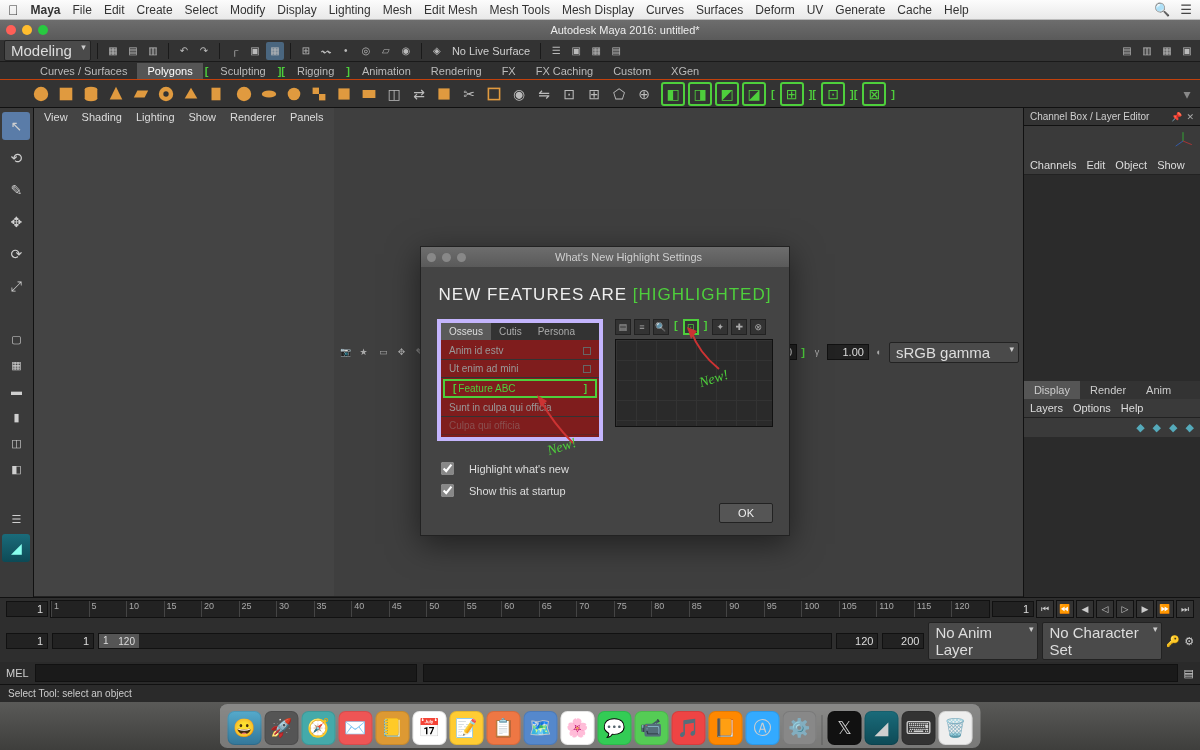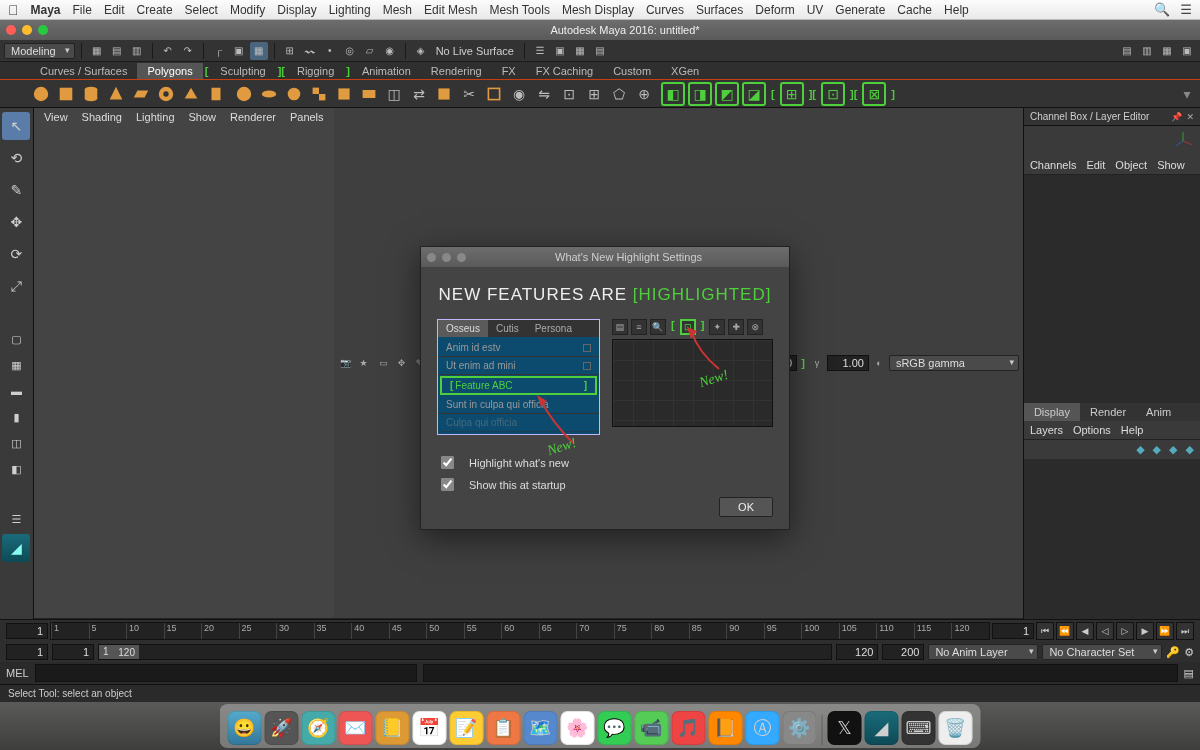--- a/index.html
+++ b/index.html
@@ -30,21 +30,21 @@
   .traffic { display:flex; gap:6px; margin-right:8px;}
   .traffic span { width:10px; height:10px; border-radius:50%; display:inline-block;}
   .tr-red{background:#ff5f57;} .tr-yel{background:#ffbd2e;} .tr-grn{background:#28c940;}
   .win-title .title { flex:1; text-align:center;}
   
   .app { position:absolute; top:40px; left:0; right:0; bottom:48px; background:var(--bg-dark); display:flex; flex-direction:column;}
   
   .toolbar { display:flex; align-items:center; background:var(--bg-toolbar); border-bottom:1px solid var(--border); padding:0 4px; gap:2px; min-height:22px;}
   .toolbar .sep { width:1px; height:16px; background:#1a1a1a; margin:0 4px;}
   .toolbar .btn { width:18px; height:18px; border-radius:2px; display:flex; align-items:center; justify-content:center; color:#bbb; font-size:10px;}
-  .dropdown { background:#4a4a4a; border:1px solid #222; padding:1px 18px 1px 6px; border-radius:2px; position:relative; color:#ddd; font-size:11px;}
+  .dropdown { background:#4a4a4a; border:1px solid #222; padding:1px 18px 1px 6px; border-radius:2px; position:relative; color:#ddd; font-size:15px;}
   .dropdown:after { content:"▾"; position:absolute; right:4px; top:1px; font-size:9px; color:#ccc;}
   .num-field { background:#222; border:1px solid #111; padding:1px 4px; color:#ddd; width:42px; text-align:right; font-size:11px;}
   .hl-bracket { color:var(--accent); font-weight:bold; padding:0 2px;}
   
   .shelf-tabs { display:flex; align-items:center; background:#2f2f2f; border-bottom:1px solid #c2410c; padding:0 0 0 30px; height:18px;}
   .shelf-tabs .tab { padding:2px 10px; color:#bbb; font-size:11px;}
   .shelf-tabs .tab.active { background:#555; color:#fff;}
   .shelf-icons { display:flex; align-items:center; background:#333; padding:2px 2px 2px 30px; gap:3px; height:28px; border-bottom:1px solid #111;}
   .shelf-icons .s-btn { width:22px; height:22px; border-radius:3px; display:flex; align-items:center; justify-content:center; font-size:14px;}
   .shelf-icons .s-btn.orange svg { fill:var(--maya-orange);}
@@ -94,21 +94,21 @@
   .mel-row input { flex:1; background:#1a1a1a; border:1px solid #111; color:#ddd; padding:2px 4px; font-size:11px;}
   .help-line { padding:3px 8px; background:#2a2a2a; font-size:10px; color:#ccc; border-top:1px solid #111;}
   
   .dialog { position:absolute; left:420px; top:246px; width:370px; background:#444; border:1px solid #222; box-shadow:0 8px 30px rgba(0,0,0,.5); z-index:50;}
   .dialog .titlebar { height:20px; background:linear-gradient(#6d6d6d,#5a5a5a); display:flex; align-items:center; padding:0 6px;}
   .dialog .titlebar .title { flex:1; text-align:center; font-size:11px;}
   .dialog .content { padding:18px 16px 12px;}
   .dialog .headline { font-size:17px; letter-spacing:1px; color:#eee; text-align:center; margin-bottom:14px;}
   .dialog .headline .hl { color:var(--accent); font-weight:500;}
   .dialog .demo { display:flex; gap:12px;}
-  .demo-left { flex:1; background:#0c4a6e; border:1px solid #c4b5fd;}
+  .demo-left { flex:1; background:#7f1d1d; border:4px solid #c4b5fd;}
   .demo-left .dtabs { display:flex; background:#333;}
   .demo-left .dtabs .dt { padding:3px 8px; font-size:10px; color:#aaa;}
   .demo-left .dtabs .dt.active { background:#5a5a5a; color:#ddd;}
   .demo-left .rows { padding:2px 0;}
   .demo-left .row { display:flex; align-items:center; justify-content:space-between; padding:3px 8px; font-size:10px; color:#999; border-bottom:1px solid #333;}
   .demo-left .row .cb { width:8px; height:8px; border:1px solid #666;}
   .demo-left .row.hl { border:2px solid var(--accent); color:var(--accent); margin:1px 2px; padding:2px 6px;}
   .demo-right { flex:1;}
   .demo-right .ricons { display:flex; gap:3px; margin-bottom:4px;}
   .demo-right .ri { width:16px; height:16px; background:#333; border:1px solid #222; display:flex; align-items:center; justify-content:center; font-size:9px; color:#aaa;}

